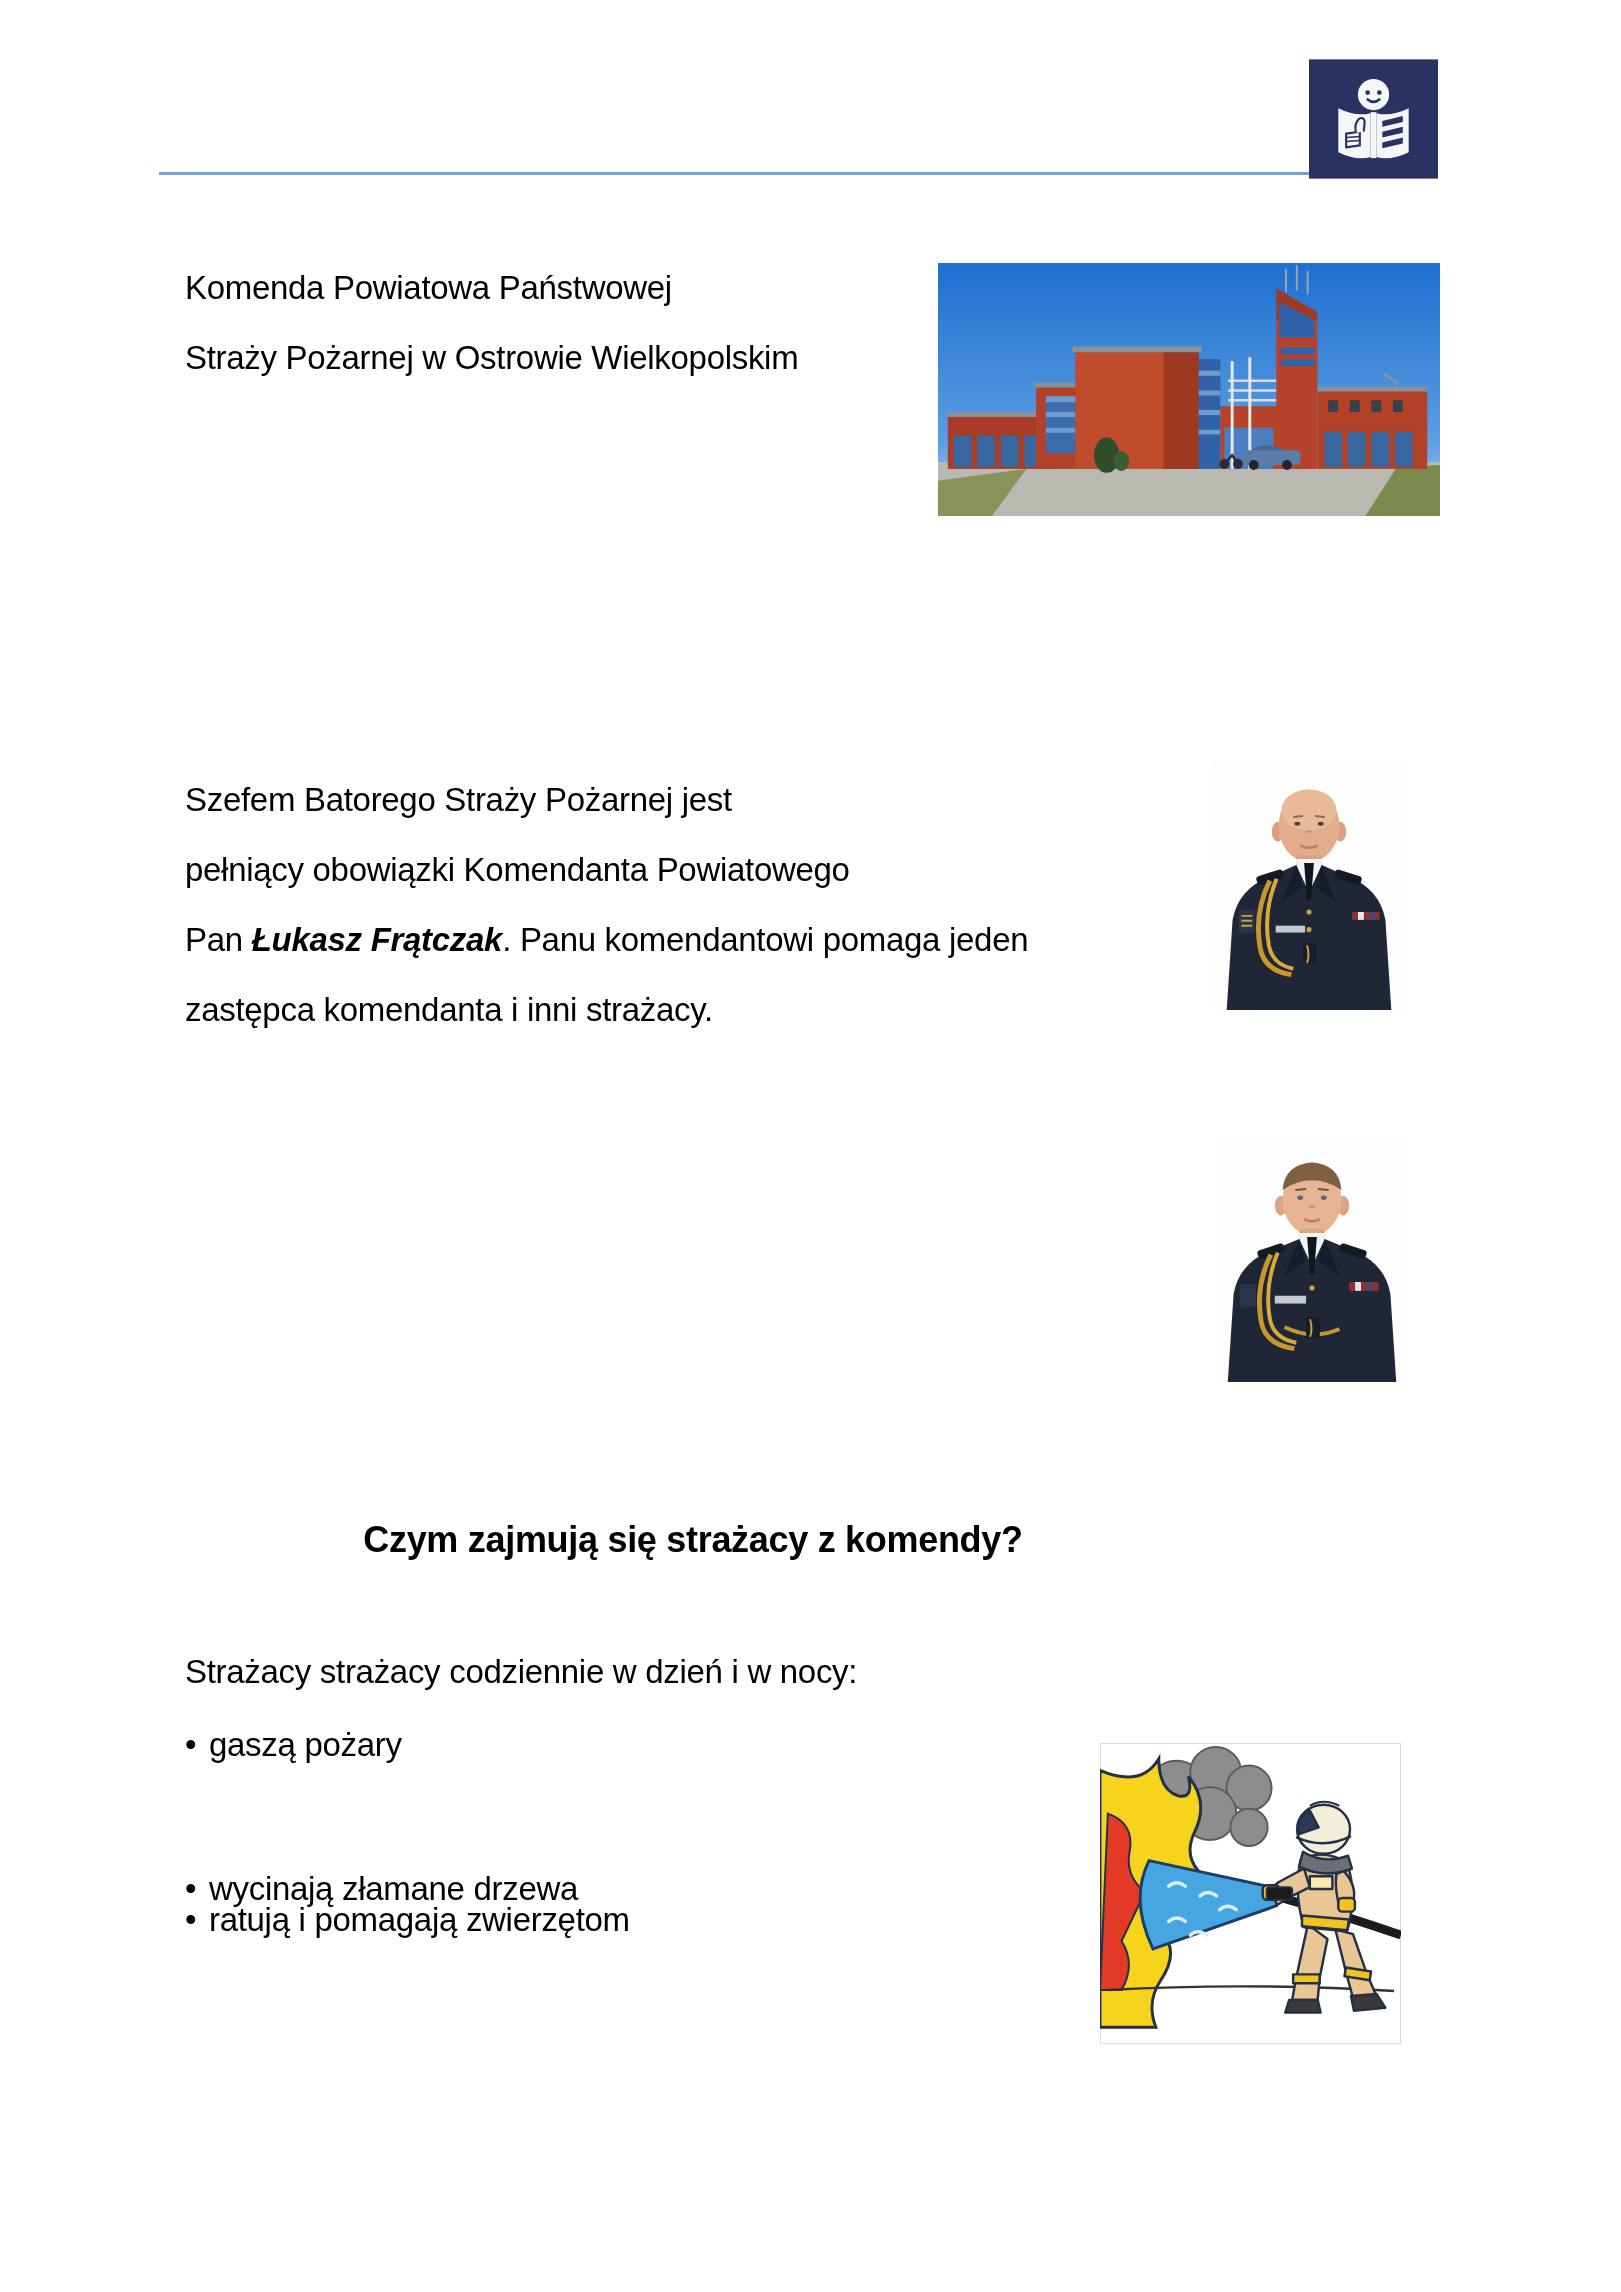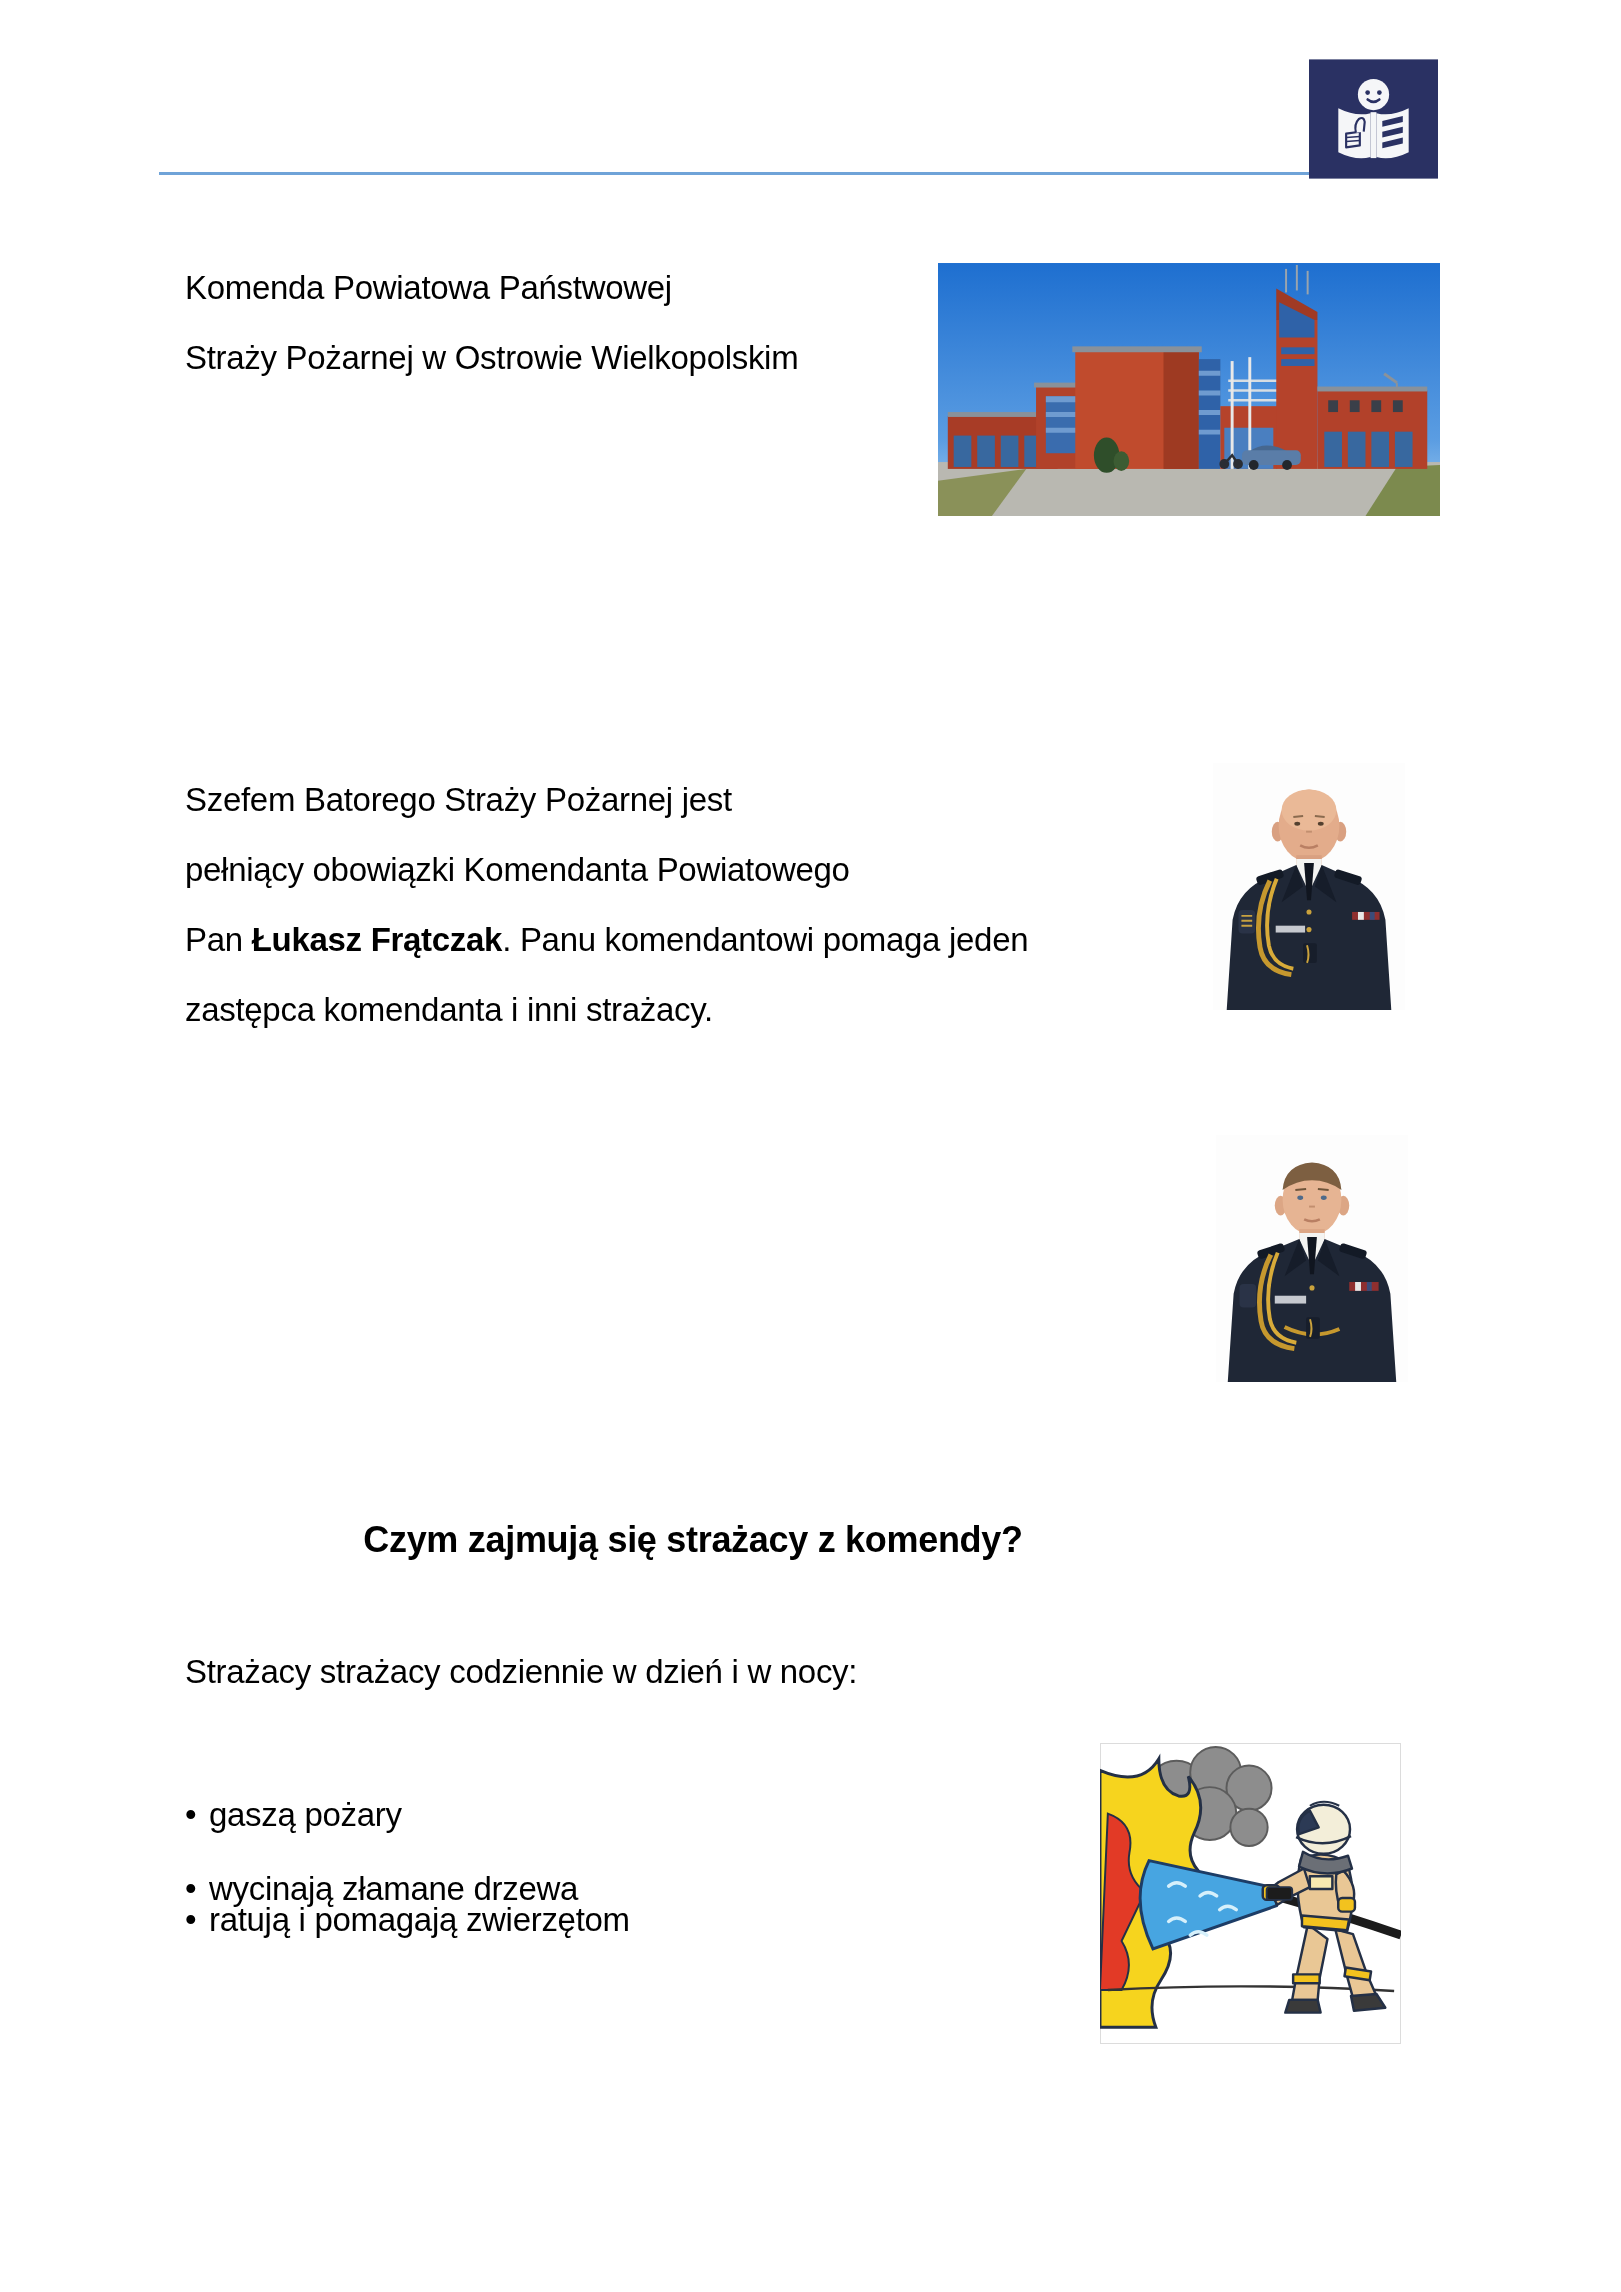--- a/index.html
+++ b/index.html
@@ -25,21 +25,21 @@
   .logo{
     position:absolute;left:1302px;top:59px;width:129px;height:120px;
   }
   .logo svg{display:block;width:100%;height:100%;}
   .para{
     position:absolute;left:178px;
     font-size:33px;line-height:70px;letter-spacing:-0.3px;
     white-space:nowrap;
   }
   .para p{margin:0;padding:0;}
-  .b{font-weight:700;}
+  .b{font-weight:700;font-style:italic;}
   .heading{
     position:absolute;left:0;top:1505px;width:1372px;
     text-align:center;font-size:36px;font-weight:700;line-height:70px;
     letter-spacing:-0.3px;
   }
   .bullet{
     position:absolute;left:178px;
     font-size:33px;line-height:70px;letter-spacing:-0.3px;white-space:nowrap;
   }
   .bullet .dot{margin-right:12.7px;}
@@ -242,21 +242,21 @@
       <path d="M96 188 Q99 198 96 206" stroke="#caa23c" stroke-width="2" fill="none"></path>
     </svg>
   </div>
 
   <div class="heading">Czym zajmują się strażacy z komendy?</div>
 
   <div class="para" style="top:1637px">
     <p>Strażacy strażacy codziennie w dzień i w nocy:</p>
   </div>
 
-  <div class="bullet" style="top:1780px">
+  <div class="bullet" style="top:1710px">
     <span class="dot">•</span><span>gaszą pożary</span>
   </div>
   <div class="bullet" style="top:1854px">
     <span class="dot">•</span><span>wycinają złamane drzewa</span>
   </div>
   <div class="bullet" style="top:1885px">
     <span class="dot">•</span><span>ratują i pomagają zwierzętom</span>
   </div>
 
   <div class="photo" style="left:1093px;top:1743px;width:301px;height:301px">

